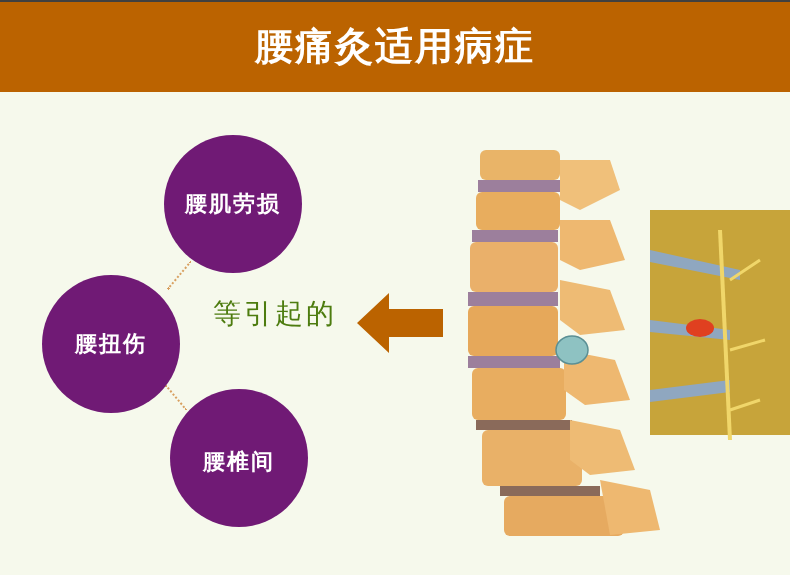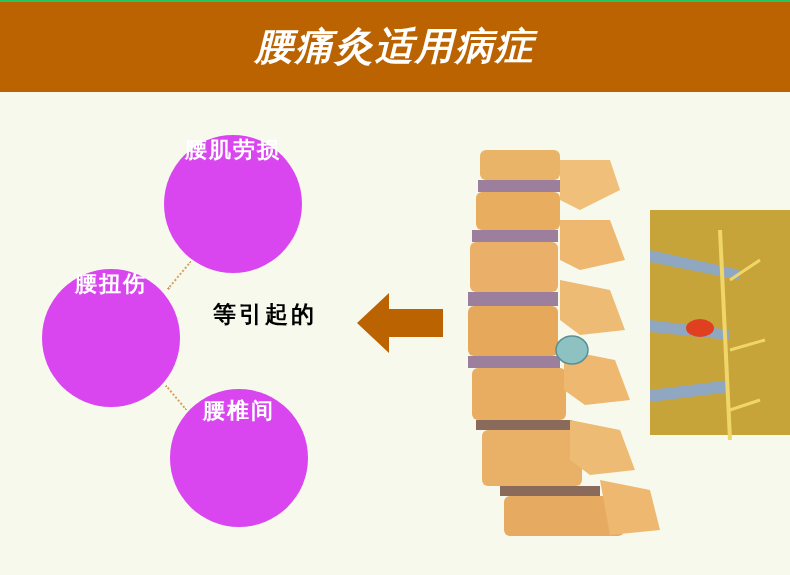--- a/index.html
+++ b/index.html
@@ -1,33 +1,33 @@
 <!DOCTYPE html>
 <html><head>
 <meta charset="utf-8">
 <style>
   html, body { margin:0; padding:0; }
   body { width:790px; height:575px; background:#f6f9ec; position:relative; overflow:hidden;
          font-family:"DejaVu Sans", "Liberation Sans", sans-serif; }
   .header { position:absolute; left:0; top:0; width:790px; height:92px; background:#bb6300;
-            border-top:2px solid #22c55e; box-sizing:border-box;font-style:italic; }
+            border-top:2px solid #404040; box-sizing:border-box; }
   .header h1 { margin:0; position:absolute; left:0; right:0; top:22px; text-align:center;
                color:#ffffff; font-size:38px; font-weight:bold; letter-spacing:2px; line-height:44px; }
-  .circle { position:absolute; border-radius:50%; background:#d946ef; color:#fff;
-            display:flex; align-items:flex-start; justify-content:center; text-align:center;
+  .circle { position:absolute; border-radius:50%; background:#701a75; color:#fff;
+            display:flex; align-items:center; justify-content:center; text-align:center;
             font-weight:bold; font-size:22px; line-height:30px; letter-spacing:2px; }
   .c1 { left:164px; top:135px; width:138px; height:138px; }
-  .c2 { left:42px; top:269px; width:138px; height:138px; }
+  .c2 { left:42px; top:275px; width:138px; height:138px; }
   .c3 { left:170px; top:389px; width:138px; height:138px; }
   .c3 span { display:block;margin-top:7px; }
   .dots { position:absolute; border-left:2px dotted #d8a060; transform-origin:top left; }
   .d1 { left:190px; top:261px; height:36px; transform:rotate(40deg); }
   .d2 { left:165px; top:386px; height:32px; transform:rotate(-40deg); }
-  .cause { position:absolute; left:213px; top:298px; color:#000000; font-weight:bold;
-           font-size:23px; line-height:32px; letter-spacing:3px; }
+  .cause { position:absolute; left:213px; top:298px; color:#4d7c0f; font-weight:normal;
+           font-size:28px; line-height:32px; letter-spacing:3px; }
   .cause span { display:block; }
   .arrow { position:absolute; left:355px; top:293px; width:90px; width:90px; height:60px; }
   .spine { position:absolute; left:460px; top:150px; width:330px; height:390px; }
 </style>
 </head>
 <body>
 
 <div class="header">
   <h1>腰痛灸适用病症</h1>
 </div>

